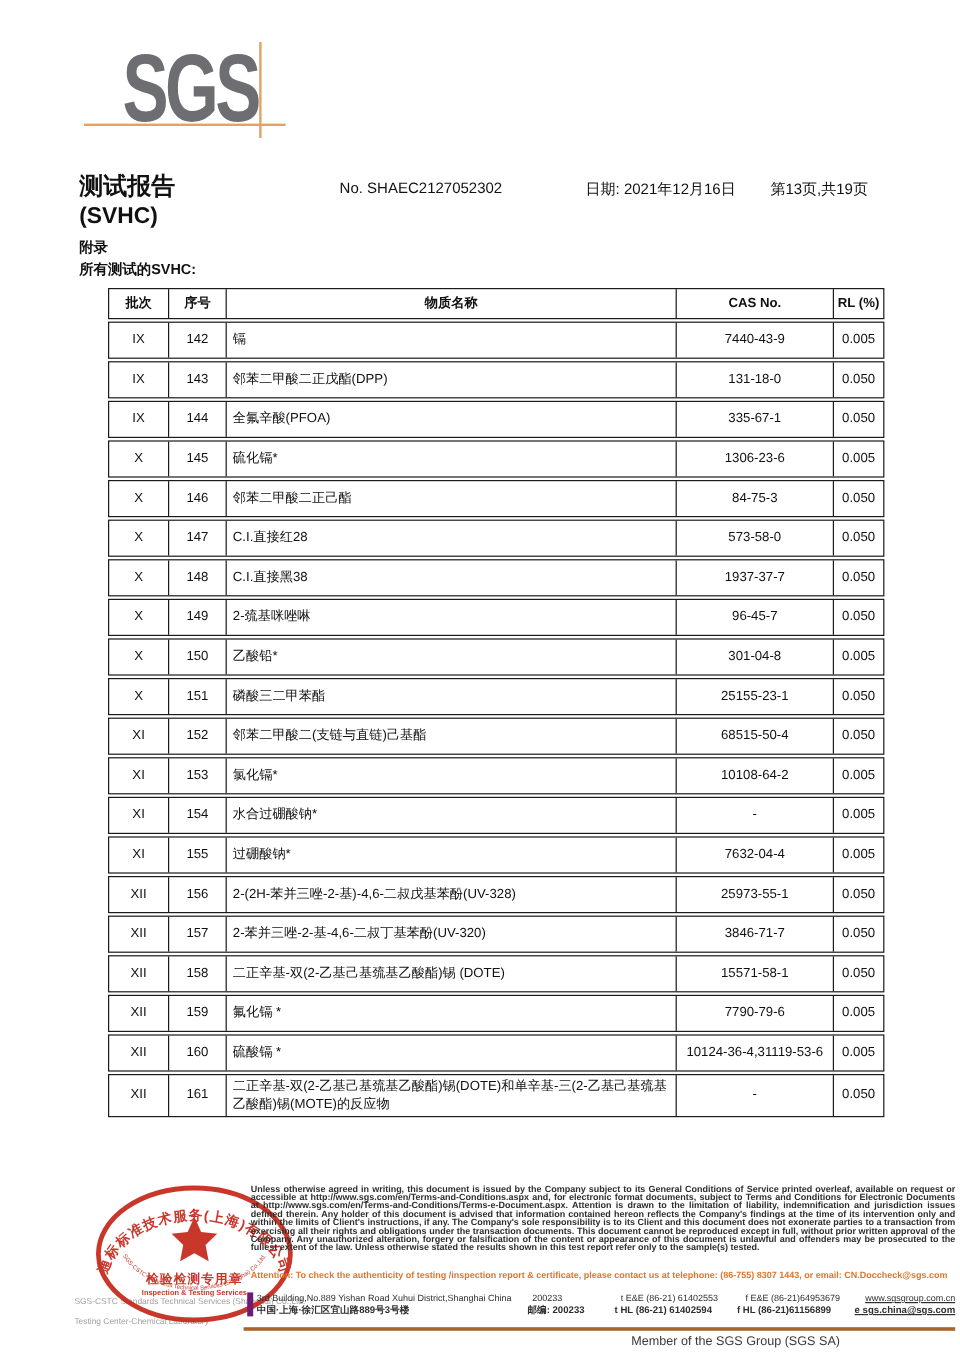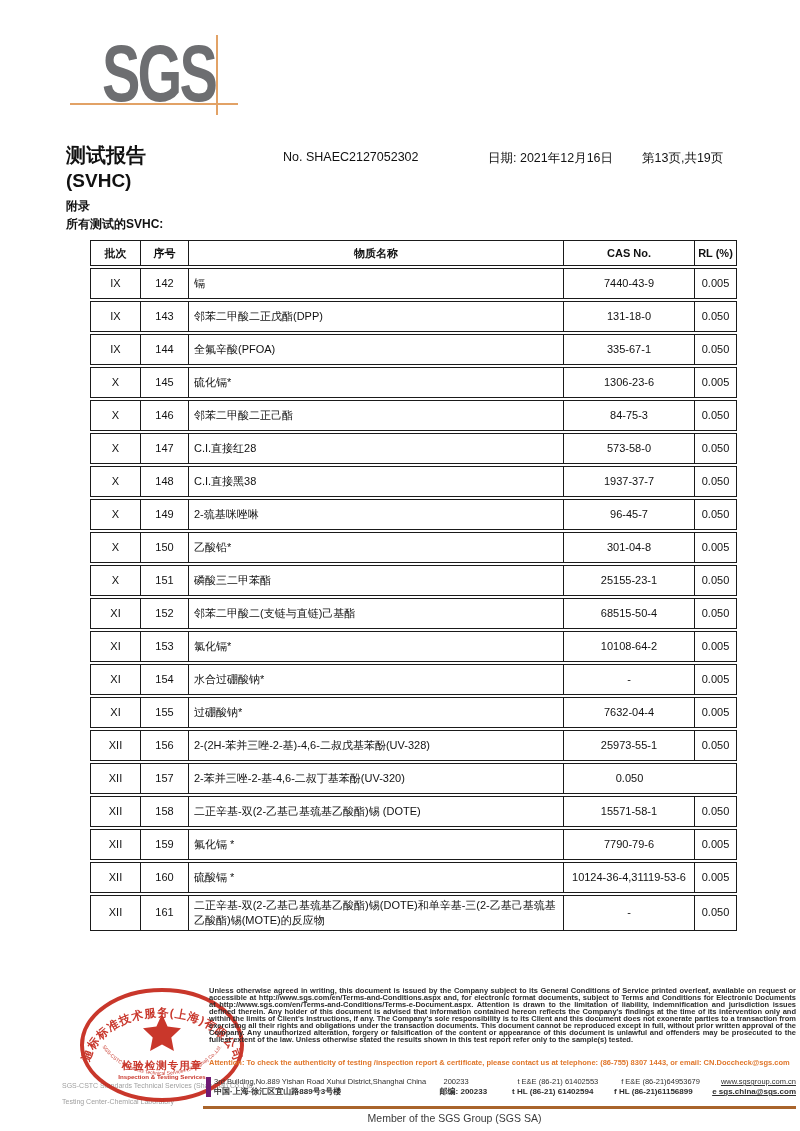--- a/index.html
+++ b/index.html
@@ -45,21 +45,21 @@
                 line-height:7.5px; color:#e0762a; font-weight:bold; text-align:justify; }
   .addr-block { position:absolute; left:206px; top:1077px; width:590px;
                 border-left:5px solid #701a75; padding-left:3px; }
   .addr-row  { display:flex; align-items:baseline; font-size:7.5px; line-height:10px;
                color:#2e2e2e; white-space:nowrap; }
   .addr-row .a1 { width:230px; } .addr-row .a2 { width:74px; }
   .addr-row .a3 { width:104px; } .addr-row .a4 { width:100px; }
   .addr-row .a5 { flex:1;text-decoration:underline; }
   .addr-row.cjk { font-size:8px; font-weight:bold; }
   .brown-line { position:absolute; left:203px; top:1106px; width:593px; height:3px; background:#a9642b; }
-  .member { position:absolute; left:209px; top:1112px; width:491px; text-align:center;
+  .member { position:absolute; left:209px; top:1112px; width:491px; text-align:right;
             font-size:10.5px; color:#3a3a3a; }
 </style>
 </head>
 <body>
 
 <div class="page">
 
   <div class="logo-hline"></div>
   <div class="logo-vline"></div>
   <div class="logo-text">SGS</div>
@@ -182,20 +182,21 @@
         <div class="tc c-batch">XII</div>
         <div class="tc c-no">156</div>
         <div class="tc c-name">2-(2H-苯并三唑-2-基)-4,6-二叔戊基苯酚(UV-328)</div>
         <div class="tc c-cas">25973-55-1</div>
         <div class="tc c-rl">0.050</div>
       </div>
       <div class="t-row">
         <div class="tc c-batch">XII</div>
         <div class="tc c-no">157</div>
         <div class="tc c-name">2-苯并三唑-2-基-4,6-二叔丁基苯酚(UV-320)</div>
+        <div class="tc c-cas">3846-71-7</div>
         <div class="tc c-rl">0.050</div>
       </div>
       <div class="t-row">
         <div class="tc c-batch">XII</div>
         <div class="tc c-no">158</div>
         <div class="tc c-name">二正辛基-双(2-乙基己基巯基乙酸酯)锡 (DOTE)</div>
         <div class="tc c-cas">15571-58-1</div>
         <div class="tc c-rl">0.050</div>
       </div>
       <div class="t-row">

